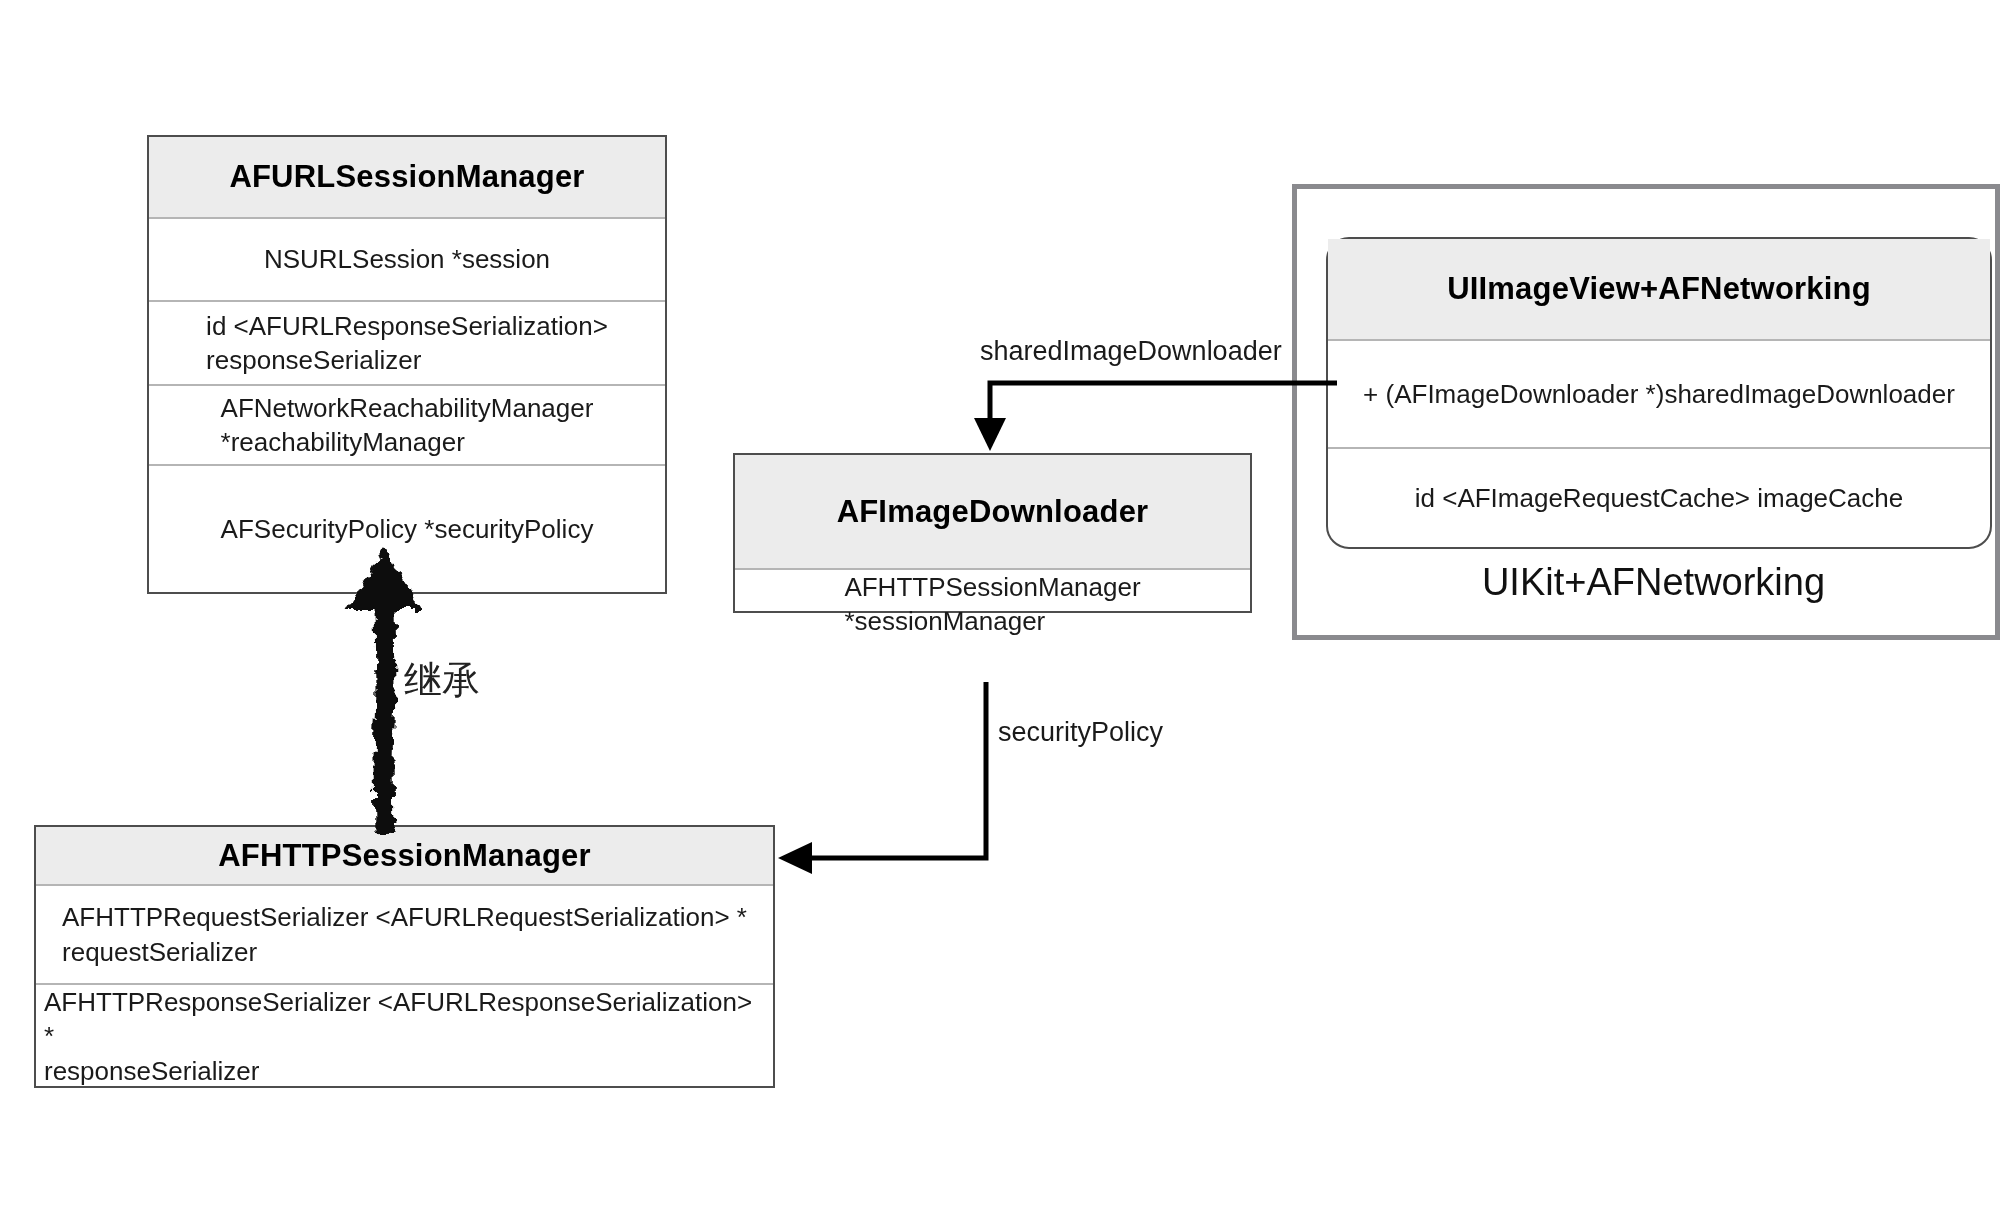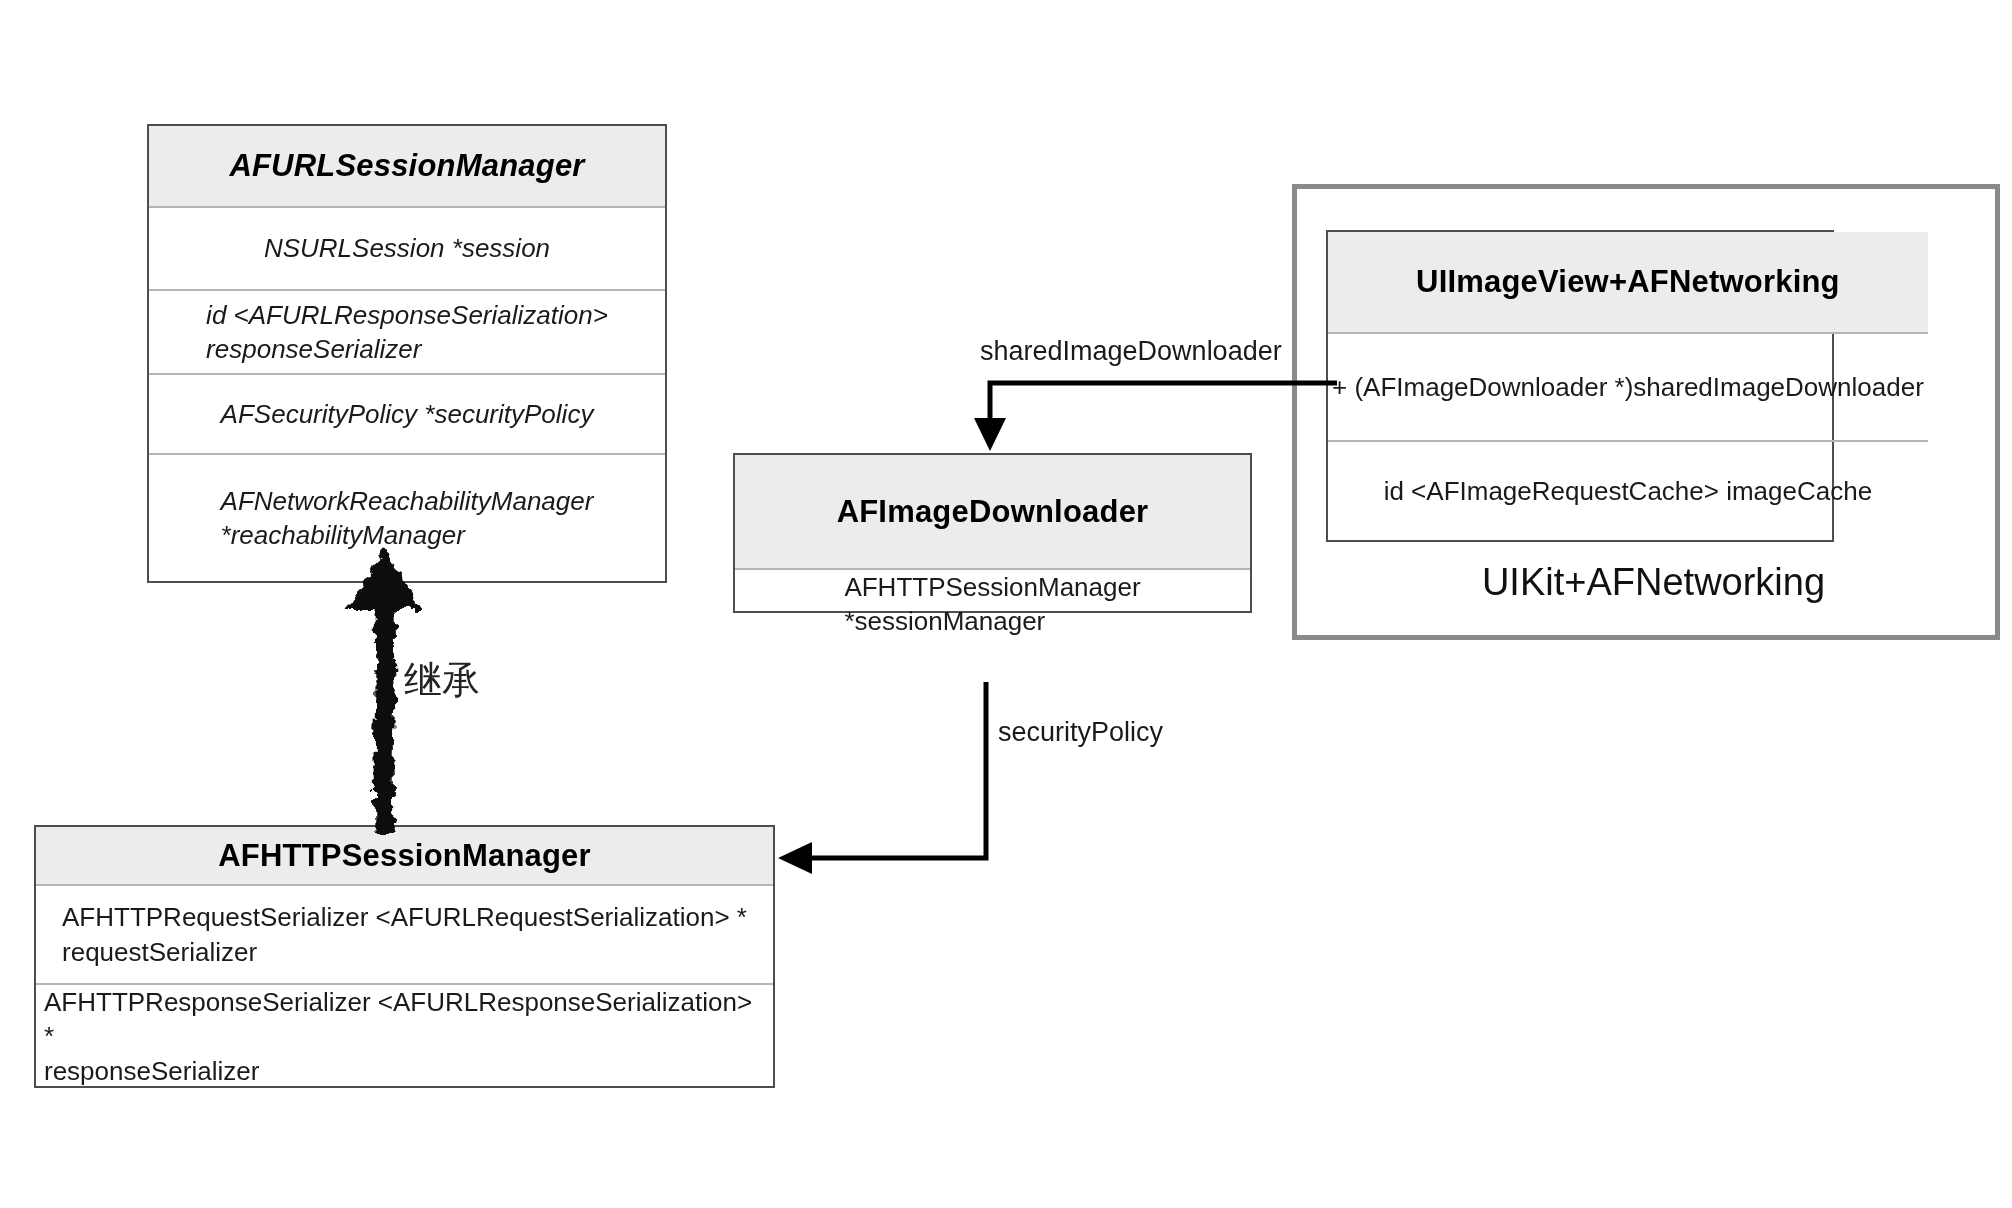--- a/index.html
+++ b/index.html
@@ -38,38 +38,39 @@
     align-items: center;
     justify-content: center;
     font-size: 26px;
     line-height: 1.32;
     color: #1a1a1a;
     padding: 0 8px;
     white-space: pre-line;
   }
   .cb-row.nowrap { white-space: nowrap; padding: 16px 4px; }
 
-  #box-afurl { left: 147px; top: 124px; width: 520px; height: 459px;
-               grid-template-rows: 80px 83px 84px 80px auto; font-style: italic; }
+  #box-afurl { left: 147px; top: 135px; width: 520px; height: 459px;
+               grid-template-rows: 80px 83px 84px 80px auto; }
   #box-afimg { left: 733px; top: 453px; width: 519px; height: 160px;
                grid-template-rows: 113px auto; }
   #box-afhttp { left: 34px; top: 825px; width: 741px; height: 263px;
                 grid-template-rows: 57px 99px auto; }
 
   
   #uikit-container {
     position: absolute;
     box-sizing: border-box;
     left: 1292px; top: 184px; width: 708px; height: 456px;
     border: 5px solid #8a8a8e;
     background: #ffffff;
   }
   #box-uiimageview {
-    left: 29px; top: 41px; width: 508px; height: 312px;
+    left: 29px; top: 48px; width: 666px; height: 312px;
     grid-template-rows: 100px 108px auto;
+    border-radius: 23px;
   }
   .container-label {
     position: absolute;
     left: 0; right: 0; top: 372px;
     text-align: center;
     font-size: 38px;
     color: #111111;
     padding-left: 15px;
   }
 
@@ -99,23 +100,23 @@
 </head>
 <body>
 
 <div class="canvas">
 
   <div class="classbox" id="box-afurl">
     <div class="cb-header">AFURLSessionManager</div>
     <div class="cb-row">NSURLSession *session</div>
     <div class="cb-row">id &lt;AFURLResponseSerialization&gt;
 responseSerializer</div>
-    <div class="cb-row">AFSecurityPolicy *securityPolicy</div>
     <div class="cb-row">AFNetworkReachabilityManager
 *reachabilityManager</div>
+    <div class="cb-row">AFSecurityPolicy *securityPolicy</div>
   </div>
 
   <div class="classbox" id="box-afimg">
     <div class="cb-header">AFImageDownloader</div>
     <div class="cb-row">AFHTTPSessionManager
 *sessionManager</div>
   </div>
 
   <div class="classbox" id="box-afhttp">
     <div class="cb-header">AFHTTPSessionManager</div>

